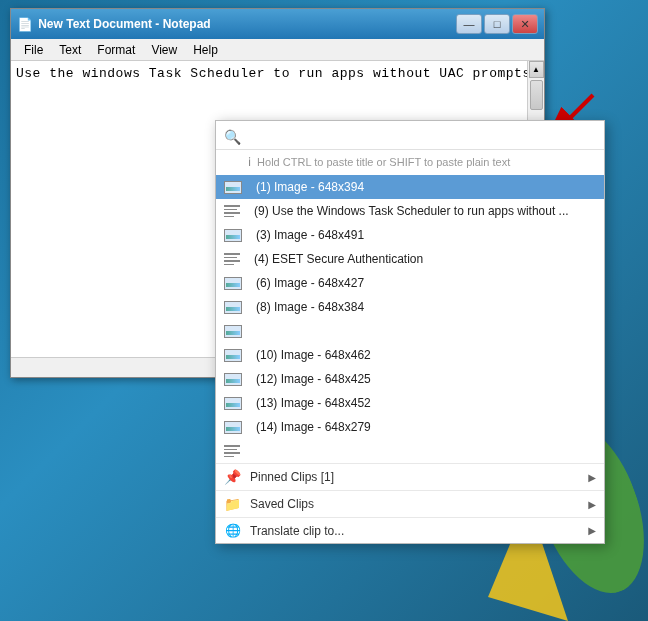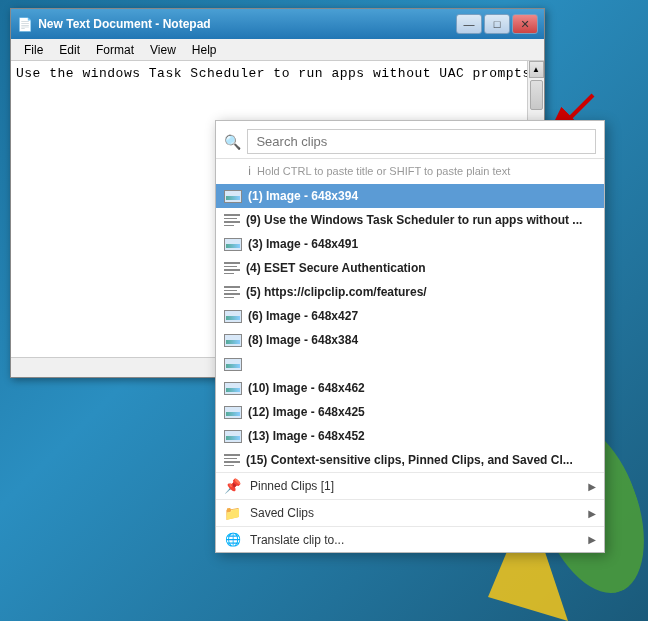--- a/index.html
+++ b/index.html
@@ -211,23 +211,22 @@
       overflow-y: auto;
     }
 
     .clip-item {
       display: flex;
       align-items: center;
       padding: 4px 8px;
       font-size: 12px;
       color: #222;
       cursor: pointer;
-      gap: 6px;
+      gap: 14px;
       min-height: 24px;
-      font-weight: bold;
     }
 
     .clip-item.selected {
       background: #5b9bd5;
       color: white;
     }
 
     .clip-item-text {
       flex: 1;
       overflow: hidden;
@@ -319,21 +318,21 @@
         <span>□</span>
       </div>
       <div class="titlebar-btn close-btn">
         <span>✕</span>
       </div>
     </div>
   </div>
 
   <div class="notepad-menubar">
     <span class="menu-item">File</span>
-    <span class="menu-item">Edit</span>
+    <span class="menu-item">Text</span>
     <span class="menu-item">Format</span>
     <span class="menu-item">View</span>
     <span class="menu-item">Help</span>
   </div>
 
   <div class="notepad-content">
     <div class="notepad-text">Use the windows Task Scheduler to run apps without UAC prompts</div>
   </div>
 
   <div class="notepad-scrollbar">
@@ -351,21 +350,20 @@
         <polygon points="0 0, 10 3.5, 0 7" fill="#cc0000"></polygon>
       </marker>
     </defs>
     <line x1="70" y1="10" x2="20" y2="60" stroke="#cc0000" stroke-width="4" marker-end="url(#arrowhead)"></line>
   </svg>
 </div>
 
 <div class="clipboard-popup">
   <div class="search-area">
     <span class="search-icon-wrap">🔍</span>
-    <input type="text" class="search-input" placeholder="Search clips" style="">
   </div>
   <div class="hint-row">
     <span class="hint-icon">ℹ</span>
     <span>Hold CTRL to paste title or SHIFT to paste plain text</span>
   </div>
 
   <div class="clips-list" id="clips-list">
   <div class="clip-item selected">
         <div>
           <div style="width:18px;height:13px;border:1px solid #888;background:#d8e8f8;position:relative;overflow:hidden;flex-shrink:0;">
@@ -399,86 +397,82 @@
       <div style="height:1.5px;background:#888;width:16px;"></div>
       <div style="height:1.5px;background:#888;width:13px;"></div>
       <div style="height:1.5px;background:#888;width:16px;"></div>
       <div style="height:1.5px;background:#888;width:10px;"></div>
     </div>
         </div>
         <span class="clip-item-text">(4) ESET Secure Authentication</span>
       </div>
       <div class="clip-item">
         <div>
+          <div style="width:18px;height:13px;border:1px solid #888;background:#d8e8f8;position:relative;overflow:hidden;flex-shrink:0;">
+      <div style="position:absolute;bottom:2px;left:1px;right:1px;height:4px;background:linear-gradient(to right,#5a9,#8cf);"></div>
+    </div>
+        </div>
+        <span class="clip-item-text">(6) Image - 648x427</span>
+      </div>
+      <div class="clip-item">
+        <div>
+          <div style="width:18px;height:13px;border:1px solid #888;background:#d8e8f8;position:relative;overflow:hidden;flex-shrink:0;">
+      <div style="position:absolute;bottom:2px;left:1px;right:1px;height:4px;background:linear-gradient(to right,#5a9,#8cf);"></div>
+    </div>
+        </div>
+        <span class="clip-item-text">(8) Image - 648x384</span>
+      </div>
+      <div class="clip-item">
+        <div>
+          <div style="width:18px;height:13px;border:1px solid #888;background:#d8e8f8;position:relative;overflow:hidden;flex-shrink:0;">
+      <div style="position:absolute;bottom:2px;left:1px;right:1px;height:4px;background:linear-gradient(to right,#5a9,#8cf);"></div>
+    </div>
+        </div>
+      </div>
+      <div class="clip-item">
+        <div>
+          <div style="width:18px;height:13px;border:1px solid #888;background:#d8e8f8;position:relative;overflow:hidden;flex-shrink:0;">
+      <div style="position:absolute;bottom:2px;left:1px;right:1px;height:4px;background:linear-gradient(to right,#5a9,#8cf);"></div>
+    </div>
+        </div>
+        <span class="clip-item-text">(10) Image - 648x462</span>
+      </div>
+      <div class="clip-item">
+        <div>
+          <div style="width:18px;height:13px;border:1px solid #888;background:#d8e8f8;position:relative;overflow:hidden;flex-shrink:0;">
+      <div style="position:absolute;bottom:2px;left:1px;right:1px;height:4px;background:linear-gradient(to right,#5a9,#8cf);"></div>
+    </div>
+        </div>
+        <span class="clip-item-text">(12) Image - 648x425</span>
+      </div>
+      <div class="clip-item">
+        <div>
+          <div style="width:18px;height:13px;border:1px solid #888;background:#d8e8f8;position:relative;overflow:hidden;flex-shrink:0;">
+      <div style="position:absolute;bottom:2px;left:1px;right:1px;height:4px;background:linear-gradient(to right,#5a9,#8cf);"></div>
+    </div>
+        </div>
+        <span class="clip-item-text">(13) Image - 648x452</span>
+      </div>
+      <div class="clip-item">
+        <div>
+          <div style="width:18px;height:13px;border:1px solid #888;background:#d8e8f8;position:relative;overflow:hidden;flex-shrink:0;">
+      <div style="position:absolute;bottom:2px;left:1px;right:1px;height:4px;background:linear-gradient(to right,#5a9,#8cf);"></div>
+    </div>
+        </div>
+        <span class="clip-item-text">(14) Image - 648x279</span>
+      </div>
+      <div class="clip-item">
+        <div>
           <div style="display:flex;flex-direction:column;gap:2px;width:16px;height:13px;justify-content:center;">
       <div style="height:1.5px;background:#888;width:16px;"></div>
       <div style="height:1.5px;background:#888;width:13px;"></div>
       <div style="height:1.5px;background:#888;width:16px;"></div>
       <div style="height:1.5px;background:#888;width:10px;"></div>
     </div>
         </div>
-        <span class="clip-item-text">(5) https://clipclip.com/features/</span>
-      </div>
-      <div class="clip-item">
-        <div>
-          <div style="width:18px;height:13px;border:1px solid #888;background:#d8e8f8;position:relative;overflow:hidden;flex-shrink:0;">
-      <div style="position:absolute;bottom:2px;left:1px;right:1px;height:4px;background:linear-gradient(to right,#5a9,#8cf);"></div>
-    </div>
-        </div>
-        <span class="clip-item-text">(6) Image - 648x427</span>
-      </div>
-      <div class="clip-item">
-        <div>
-          <div style="width:18px;height:13px;border:1px solid #888;background:#d8e8f8;position:relative;overflow:hidden;flex-shrink:0;">
-      <div style="position:absolute;bottom:2px;left:1px;right:1px;height:4px;background:linear-gradient(to right,#5a9,#8cf);"></div>
-    </div>
-        </div>
-        <span class="clip-item-text">(8) Image - 648x384</span>
-      </div>
-      <div class="clip-item">
-        <div>
-          <div style="width:18px;height:13px;border:1px solid #888;background:#d8e8f8;position:relative;overflow:hidden;flex-shrink:0;">
-      <div style="position:absolute;bottom:2px;left:1px;right:1px;height:4px;background:linear-gradient(to right,#5a9,#8cf);"></div>
-    </div>
-        </div>
-      </div>
-      <div class="clip-item">
-        <div>
-          <div style="width:18px;height:13px;border:1px solid #888;background:#d8e8f8;position:relative;overflow:hidden;flex-shrink:0;">
-      <div style="position:absolute;bottom:2px;left:1px;right:1px;height:4px;background:linear-gradient(to right,#5a9,#8cf);"></div>
-    </div>
-        </div>
-        <span class="clip-item-text">(10) Image - 648x462</span>
-      </div>
-      <div class="clip-item">
-        <div>
-          <div style="width:18px;height:13px;border:1px solid #888;background:#d8e8f8;position:relative;overflow:hidden;flex-shrink:0;">
-      <div style="position:absolute;bottom:2px;left:1px;right:1px;height:4px;background:linear-gradient(to right,#5a9,#8cf);"></div>
-    </div>
-        </div>
-        <span class="clip-item-text">(12) Image - 648x425</span>
-      </div>
-      <div class="clip-item">
-        <div>
-          <div style="width:18px;height:13px;border:1px solid #888;background:#d8e8f8;position:relative;overflow:hidden;flex-shrink:0;">
-      <div style="position:absolute;bottom:2px;left:1px;right:1px;height:4px;background:linear-gradient(to right,#5a9,#8cf);"></div>
-    </div>
-        </div>
-        <span class="clip-item-text">(13) Image - 648x452</span>
-      </div>
-      <div class="clip-item">
-        <div>
-          <div style="display:flex;flex-direction:column;gap:2px;width:16px;height:13px;justify-content:center;">
-      <div style="height:1.5px;background:#888;width:16px;"></div>
-      <div style="height:1.5px;background:#888;width:13px;"></div>
-      <div style="height:1.5px;background:#888;width:16px;"></div>
-      <div style="height:1.5px;background:#888;width:10px;"></div>
-    </div>
-        </div>
-        <span class="clip-item-text">(15) Context-sensitive clips, Pinned Clips, and Saved Cl...</span>
       </div>
     </div>
 
   <div id="sections-container">
   <div class="divider-section">
         <span style="font-size:14px;width:18px;text-align:center;">📌</span>
         <span>Pinned Clips [1]</span>
         <span class="arrow-right">▶</span>
       </div>
       <div class="divider-section">

